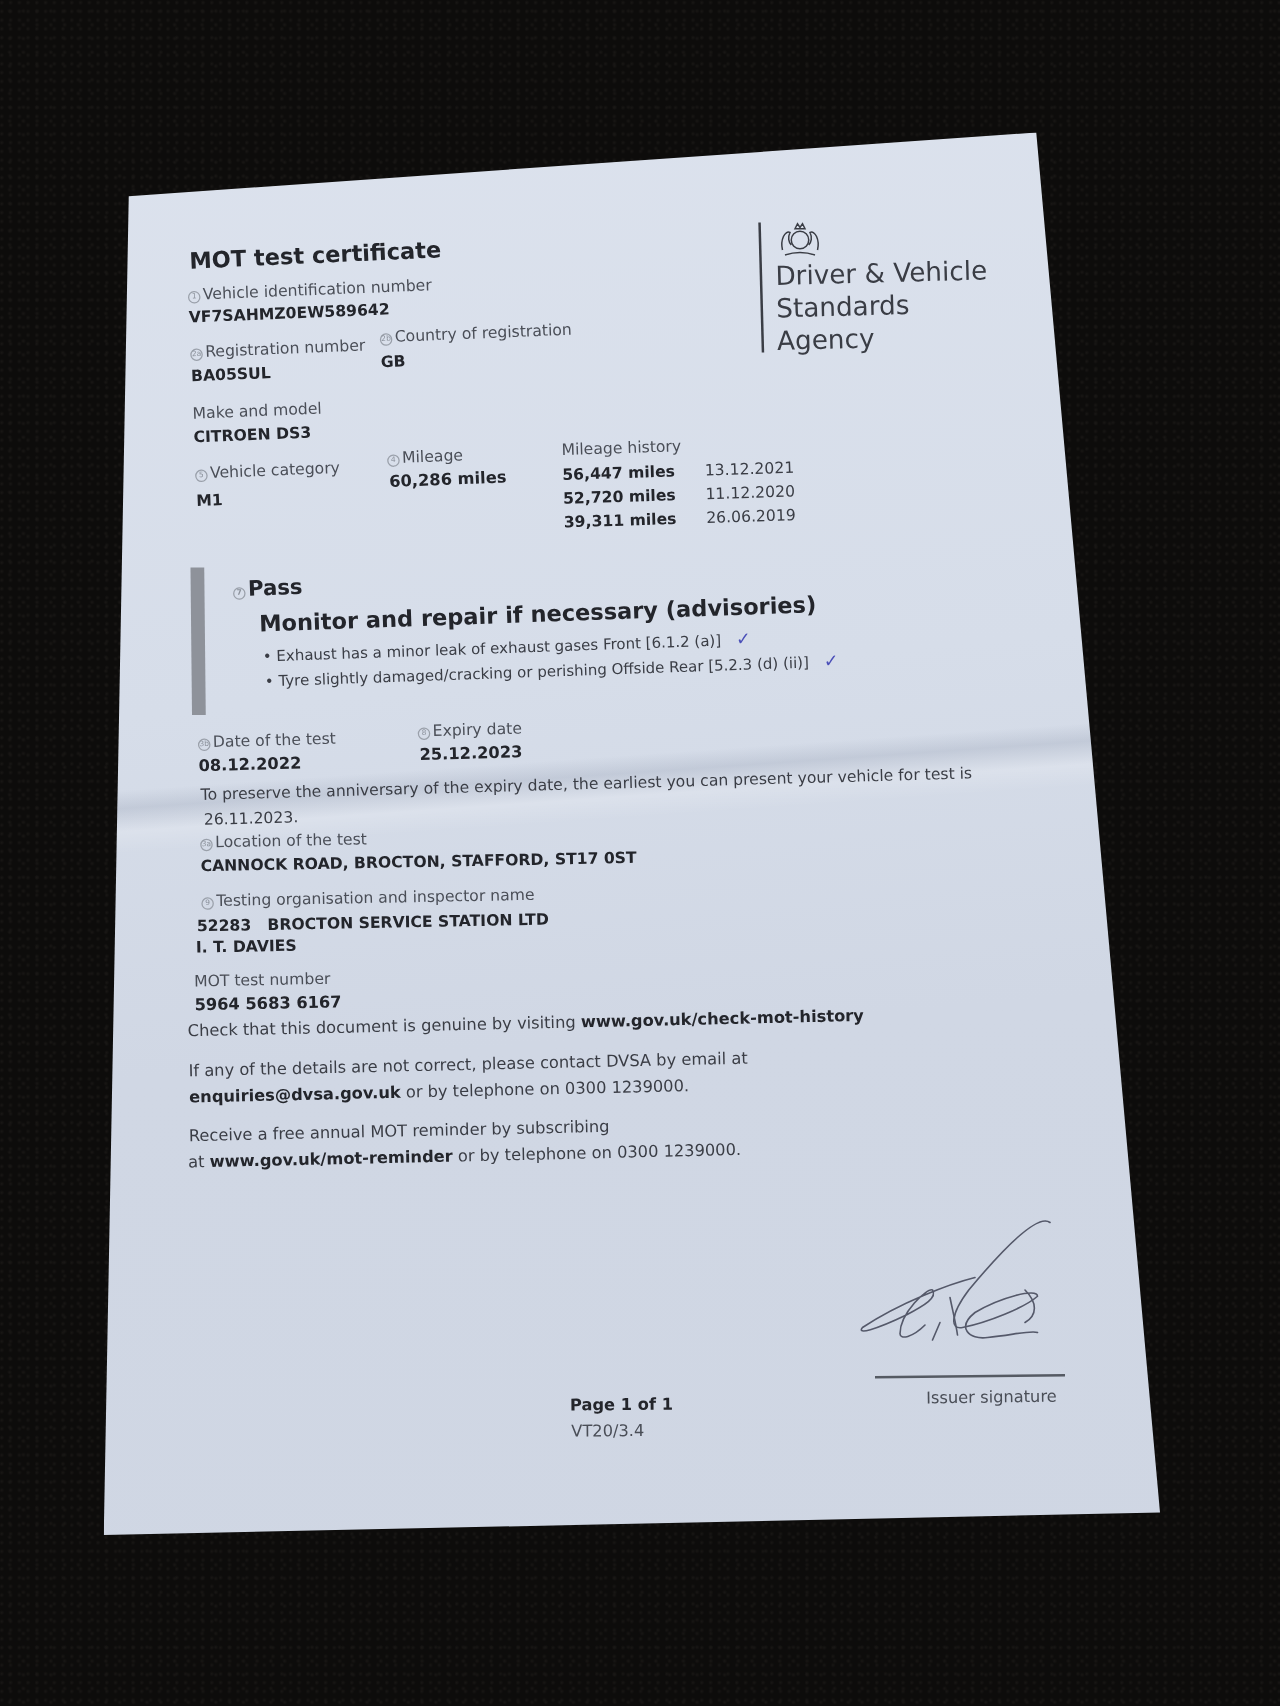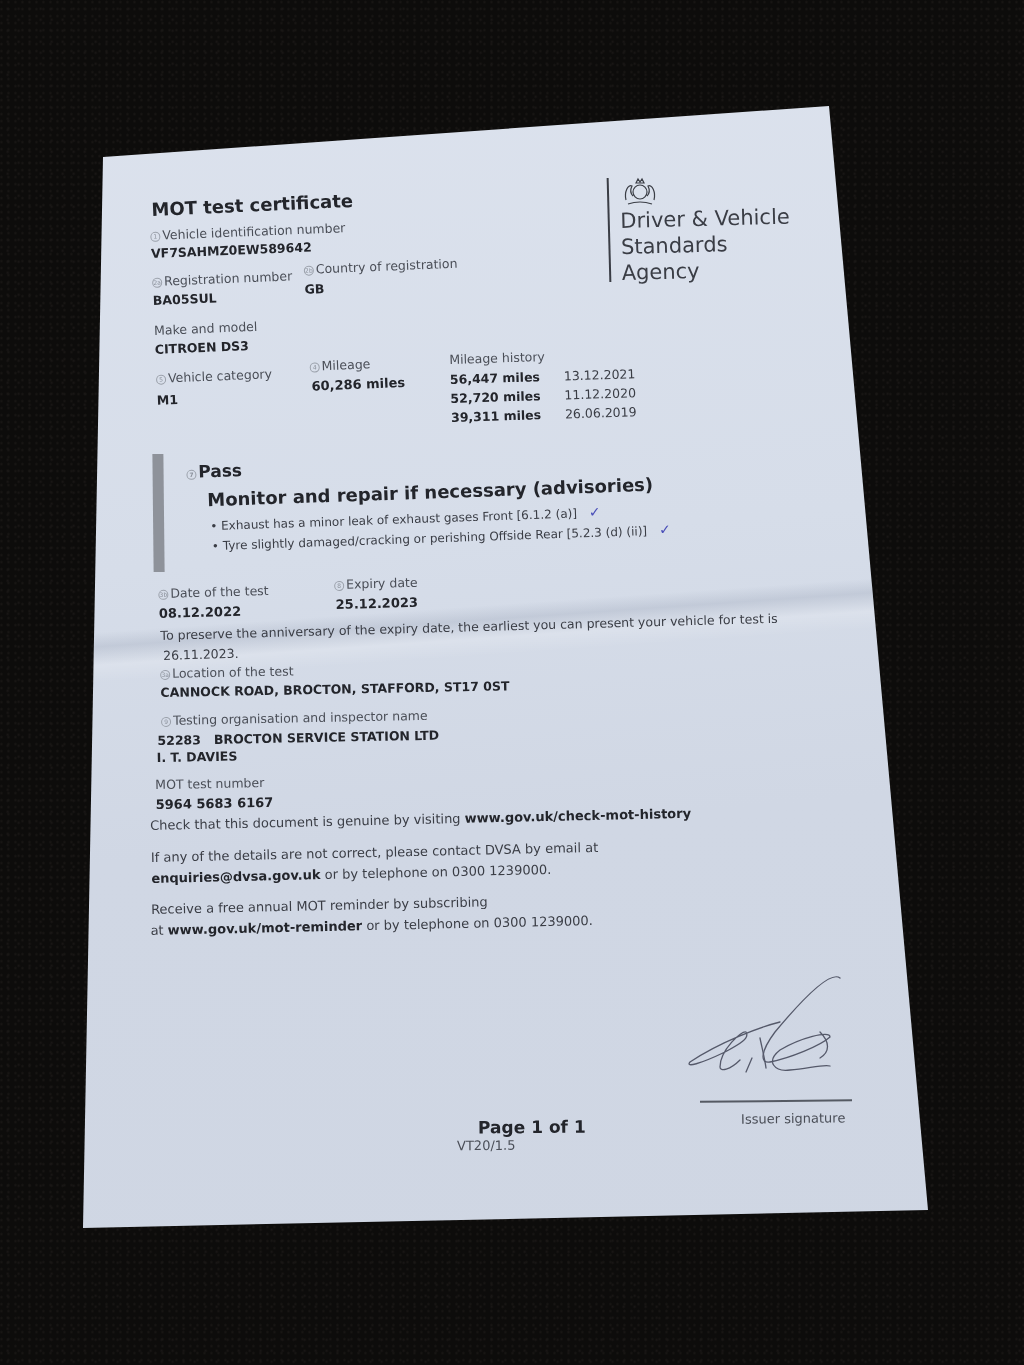--- a/index.html
+++ b/index.html
@@ -212,16 +212,16 @@
         <path d="M100 50 C80 55 40 70 10 90 C5 96 20 92 45 80 C60 72 70 66 66 60 C62 58 40 78 40 95 C40 100 50 98 60 88"></path>
         <path d="M80 66 C82 76 85 88 86 96"></path>
         <path d="M72 86 L66 100"></path>
         <path d="M140 60 C150 70 150 80 140 86"></path>
       </g>
     </svg>
   </div>
   <div class="sig-line" style="left:700px; top:1100px; width:152px; transform:rotate(-0.6deg);"></div>
   <div class="abs label" style="left:741px; top:1111px; font-size:13px; transform:rotate(-0.8deg);">Issuer signature</div>
 
-  <div class="abs value" style="left:478px; top:1117px; font-size:17px; transform:rotate(-0.5deg);">Page 1 of 1</div>
-  <div class="abs label" style="left:457px; top:1138px; font-size:13px; transform:rotate(-0.5deg);">VT20/1.5</div>
+  <div class="abs value" style="left:456px; top:1117px; font-size:13px; transform:rotate(-0.5deg);">Page 1 of 1</div>
+  <div class="abs label" style="left:457px; top:1138px; font-size:13px; transform:rotate(-0.5deg);">VT20/3.4</div>
 
 </div>
 
 </body></html>

